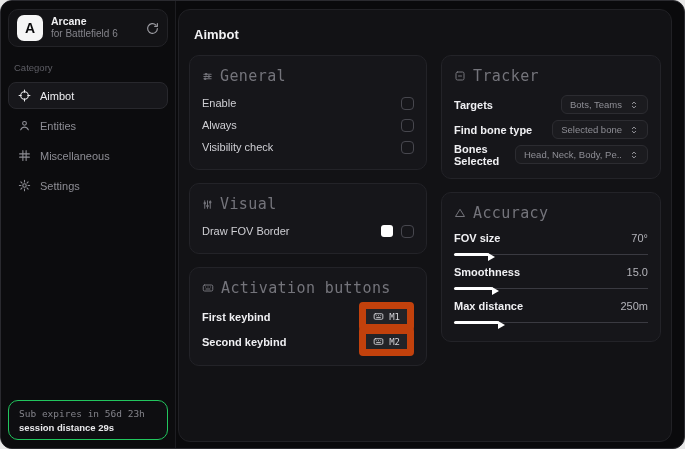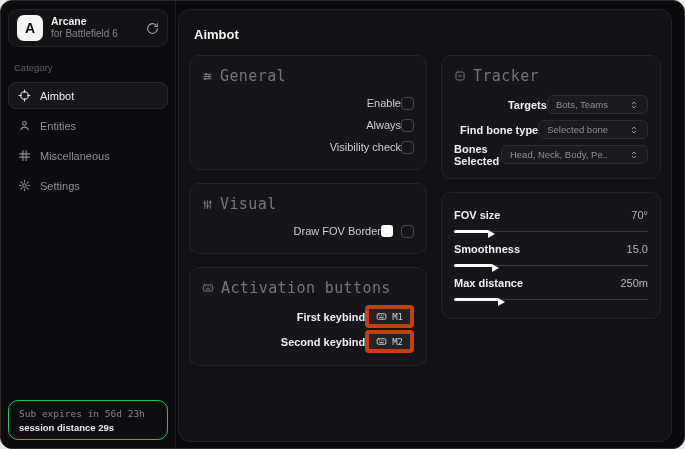--- a/index.html
+++ b/index.html
@@ -30,29 +30,29 @@
   .main{flex:1;padding:8px 12px 6px 2px;display:flex;}
   .panel{flex:1;background:#121215;border:1px solid #212125;border-radius:12px;padding:10px 10px 10px 10px;
     display:flex;flex-direction:column;overflow:hidden;}
   .page-title{font-size:13px;font-weight:700;color:#f2f2f4;margin:7px 0 13px 5px;}
   .columns{display:flex;gap:14px;align-items:flex-start;}
   .col-left{width:238px;min-width:238px;display:flex;flex-direction:column;gap:13px;}
   .col-right{flex:1;display:flex;flex-direction:column;gap:13px;}
   .card{background:#16161a;border:1px solid #232328;border-radius:10px;padding:9px 12px 11px;}
   .card-head{display:flex;align-items:center;gap:7px;color:#74747b;
     font-family:"DejaVu Sans Mono",monospace;font-size:15px;letter-spacing:.4px;margin:2px 0 7px 0;}
-  .row{display:flex;align-items:center;justify-content:flex-end;height:22px;}
+  .row{display:flex;align-items:center;justify-content:space-between;height:22px;}
   .row-label{font-size:11px;color:#cfcfd4;}
   .row-label.bright{color:#f0f0f3;font-weight:600;}
   .checkbox{width:13px;height:13px;border:1.5px solid #47474e;border-radius:4px;background:transparent;flex:none;}
   .ctrl-group{display:flex;align-items:center;gap:8px;}
   .swatch{width:12px;height:12px;border-radius:3px;flex:none;}
-  .keybadge{display:flex;align-items:center;gap:5px;background:#232327;border:4px solid #c2410c;
+  .keybadge{display:flex;align-items:center;gap:5px;background:#232327;border:7px solid #c2410c;
     border-radius:4px;padding:2px 7px;color:#d2d2d7;font-family:"DejaVu Sans Mono",monospace;font-size:9px;}
-  .dropdown{display:flex;align-items:center;gap:21px;background:#1b1b1f;border:1px solid #2c2c31;
+  .dropdown{display:flex;align-items:center;gap:7px;background:#1b1b1f;border:1px solid #2c2c31;
     border-radius:6px;padding:3px 8px;color:#8f8f96;font-size:9.5px;max-width:150px;}
   .dropdown .dd-text{white-space:nowrap;overflow:hidden;text-overflow:ellipsis;}
   .dropdown .ddicon{display:flex;color:#9a9aa0;flex:none;}
   .trow{height:25px;}
   
   .slider-group{margin-top:4px;}
   .slider-row{display:flex;align-items:center;justify-content:space-between;height:18px;}
   .slider-value{font-size:11px;color:#b4b4ba;}
   .slider{position:relative;height:10px;margin:2px 0 3px;}
   .slider-track{position:absolute;left:0;right:0;top:4.5px;height:1px;background:#3a3a41;}
@@ -262,20 +262,28 @@
                 <span class="ddicon">
                   <svg width="10" height="10" viewBox="0 0 24 24" fill="none" stroke="currentColor" stroke-width="2.4" stroke-linecap="round" stroke-linejoin="round">
                     <path d="M8 9l4-4 4 4M8 15l4 4 4-4"></path>
                   </svg>
                 </span>
               </span>
             </div>
           </div>
 
           <div class="card">
+            <div class="card-head">
+              <span>
+                <svg width="12" height="12" viewBox="0 0 24 24" fill="none" stroke="currentColor" stroke-width="2" stroke-linejoin="round">
+                  <path d="M12 4.5L21 19H3Z"></path>
+                </svg>
+              </span>
+              <span>Accuracy</span>
+            </div>
 
             <div class="slider-group">
               <div class="slider-row">
                 <span class="row-label bright">FOV size</span>
                 <span class="slider-value">70°</span>
               </div>
               <div class="slider">
                 <div class="slider-track"></div>
                 <div class="slider-fill" style="width: 18%;">
                   <div class="slider-thumb"></div>

